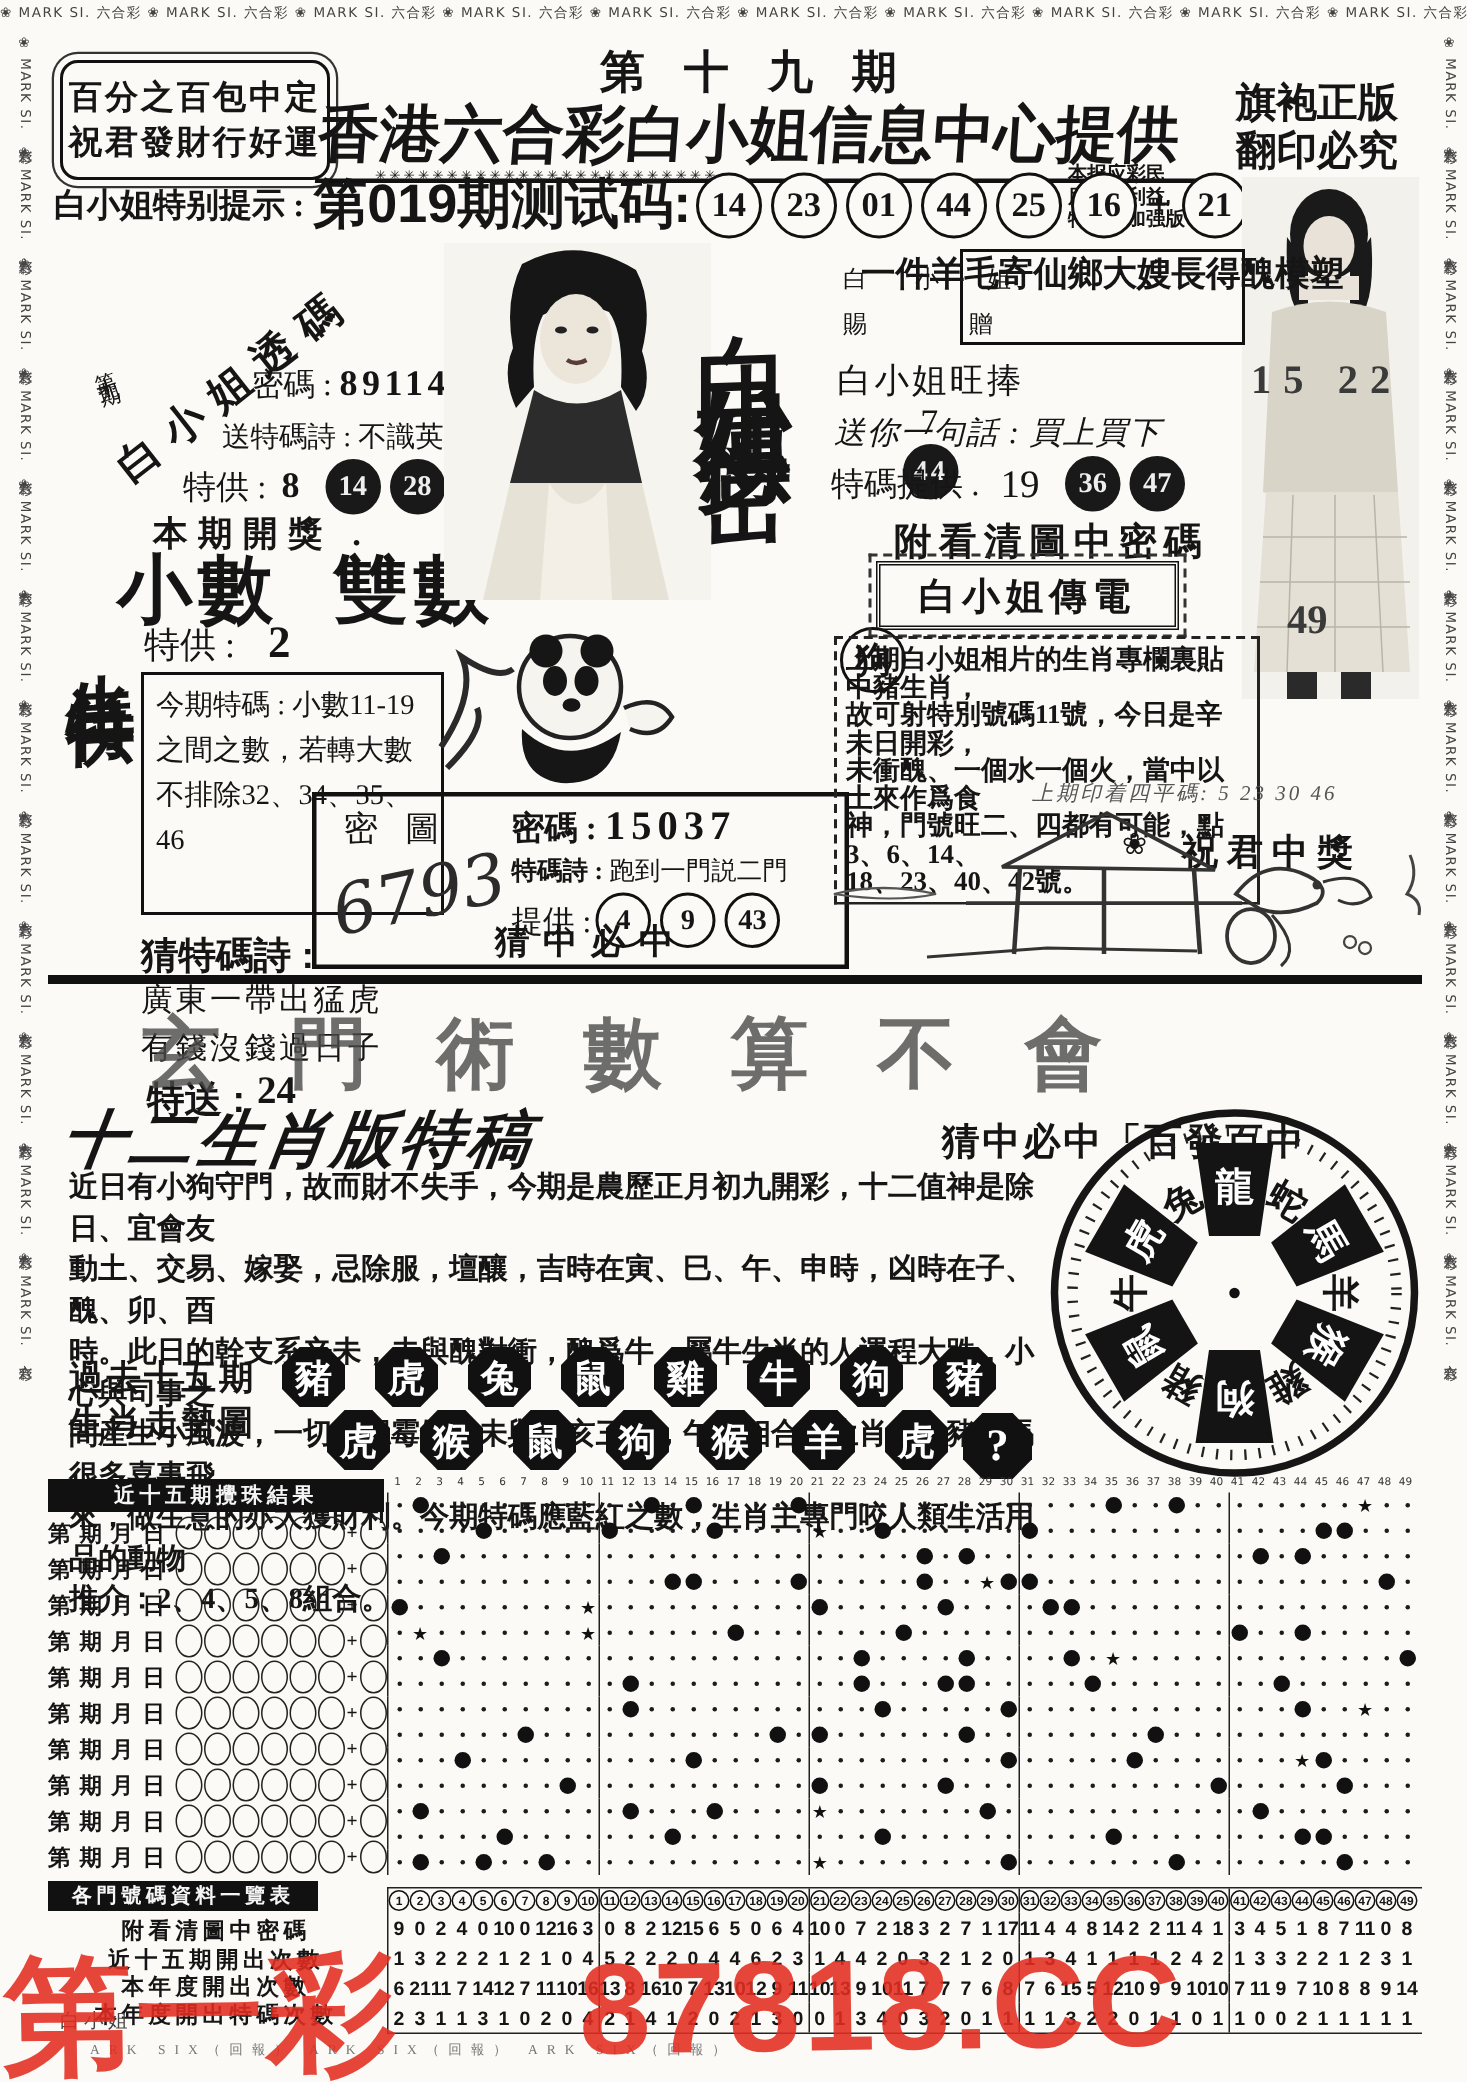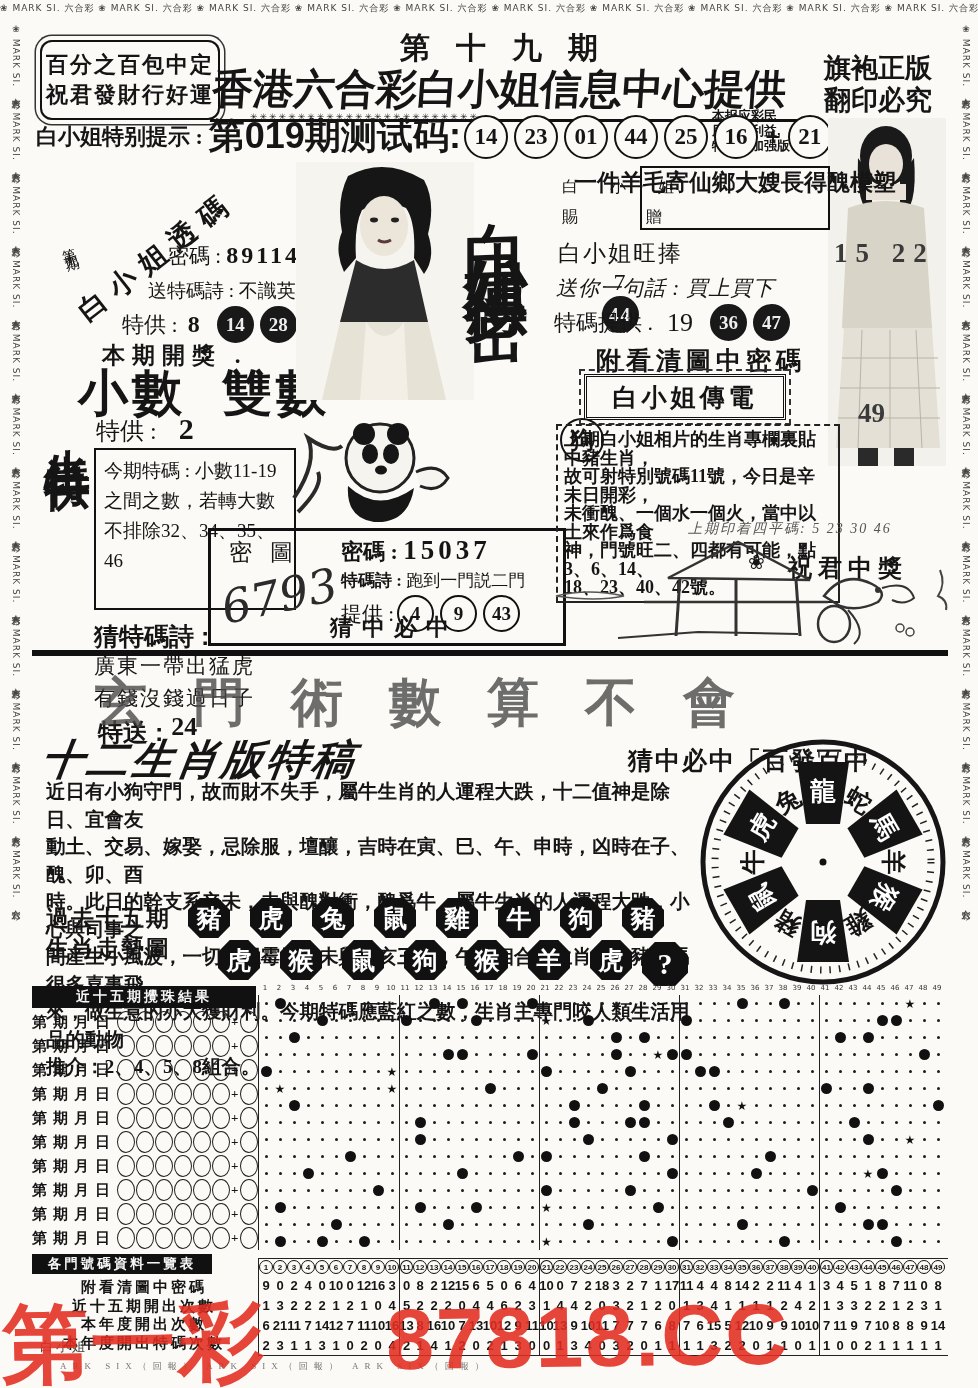--- a/index.html
+++ b/index.html
@@ -351,21 +351,21 @@
       <circle cx="362" cy="92" r="4" fill="none" stroke="#444" stroke-width="1.5"></circle>
       <path d="M392 30 q6 14 -2 26 q10 4 8 14" fill="none" stroke="#444" stroke-width="2"></path>
     </svg>
   </div>
   <div class="abs" id="divider"></div>
 
   <div class="abs" id="faint-title">玄門術數算不會</div>
   <div class="abs" id="sec-title">十二生肖版特稿</div>
   <div class="abs" id="sec-sub">猜中必中「百發百中</div>
   <div class="abs" id="mpara">
-      <div>近日有小狗守門，故而財不失手，屬牛生肖的人運程大跌，十二值神是除日、宜會友</div>
+      <div>近日有小狗守門，故而財不失手，今期是農歷正月初九開彩，十二值神是除日、宜會友</div>
       <div>動土、交易、嫁娶，忌除服，壇釀，吉時在寅、巳、午、申時，凶時在子、醜、卯、酉</div>
       <div>時。此日的幹支系辛未，未與醜對衝，醜爲牛，屬牛生肖的人運程大跌，小心與司事之</div>
       <div>間産生小風波，一切自認霉氣。未與卯亥三合，午未相合，生肖兔、豬、馬很多喜事飛</div>
       <div>來，做生意的亦大獲財利。今期特碼應藍紅之數，生肖主專門咬人類生活用品的動物</div>
       <div>推介：2、4、5、8組合。</div>
     </div>
 
   <div class="abs" id="trend-label">
     <div>過去十五期</div>
     <div>生肖走勢圖</div>

